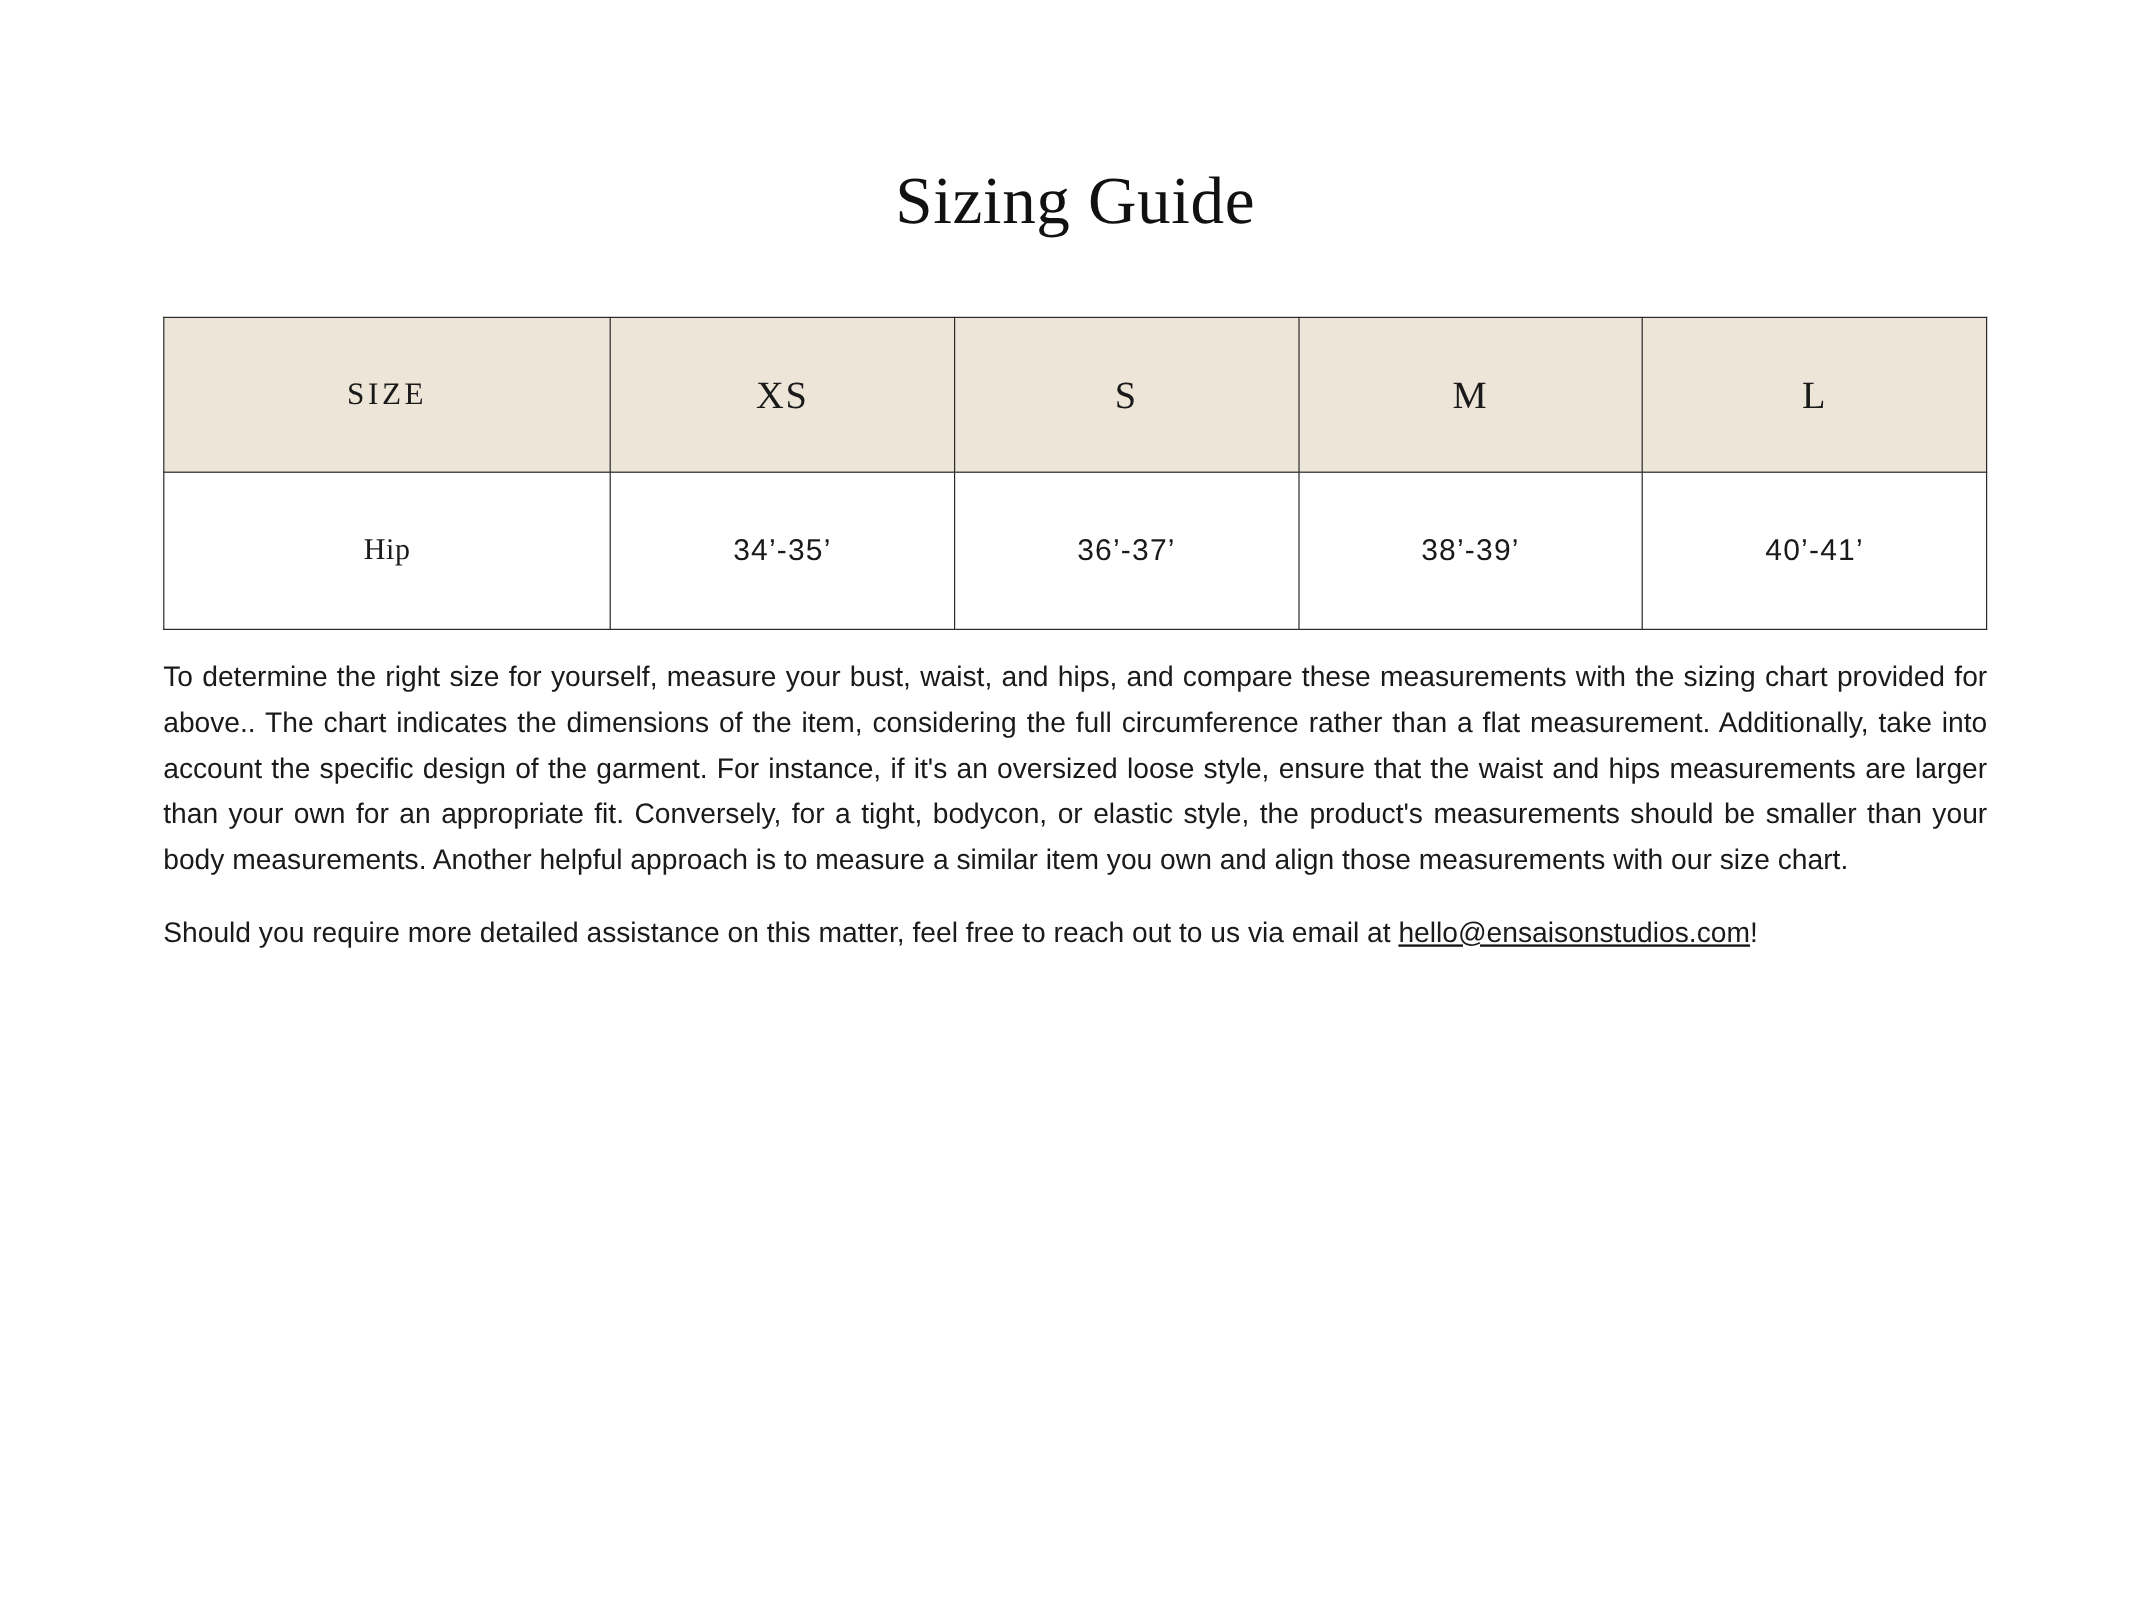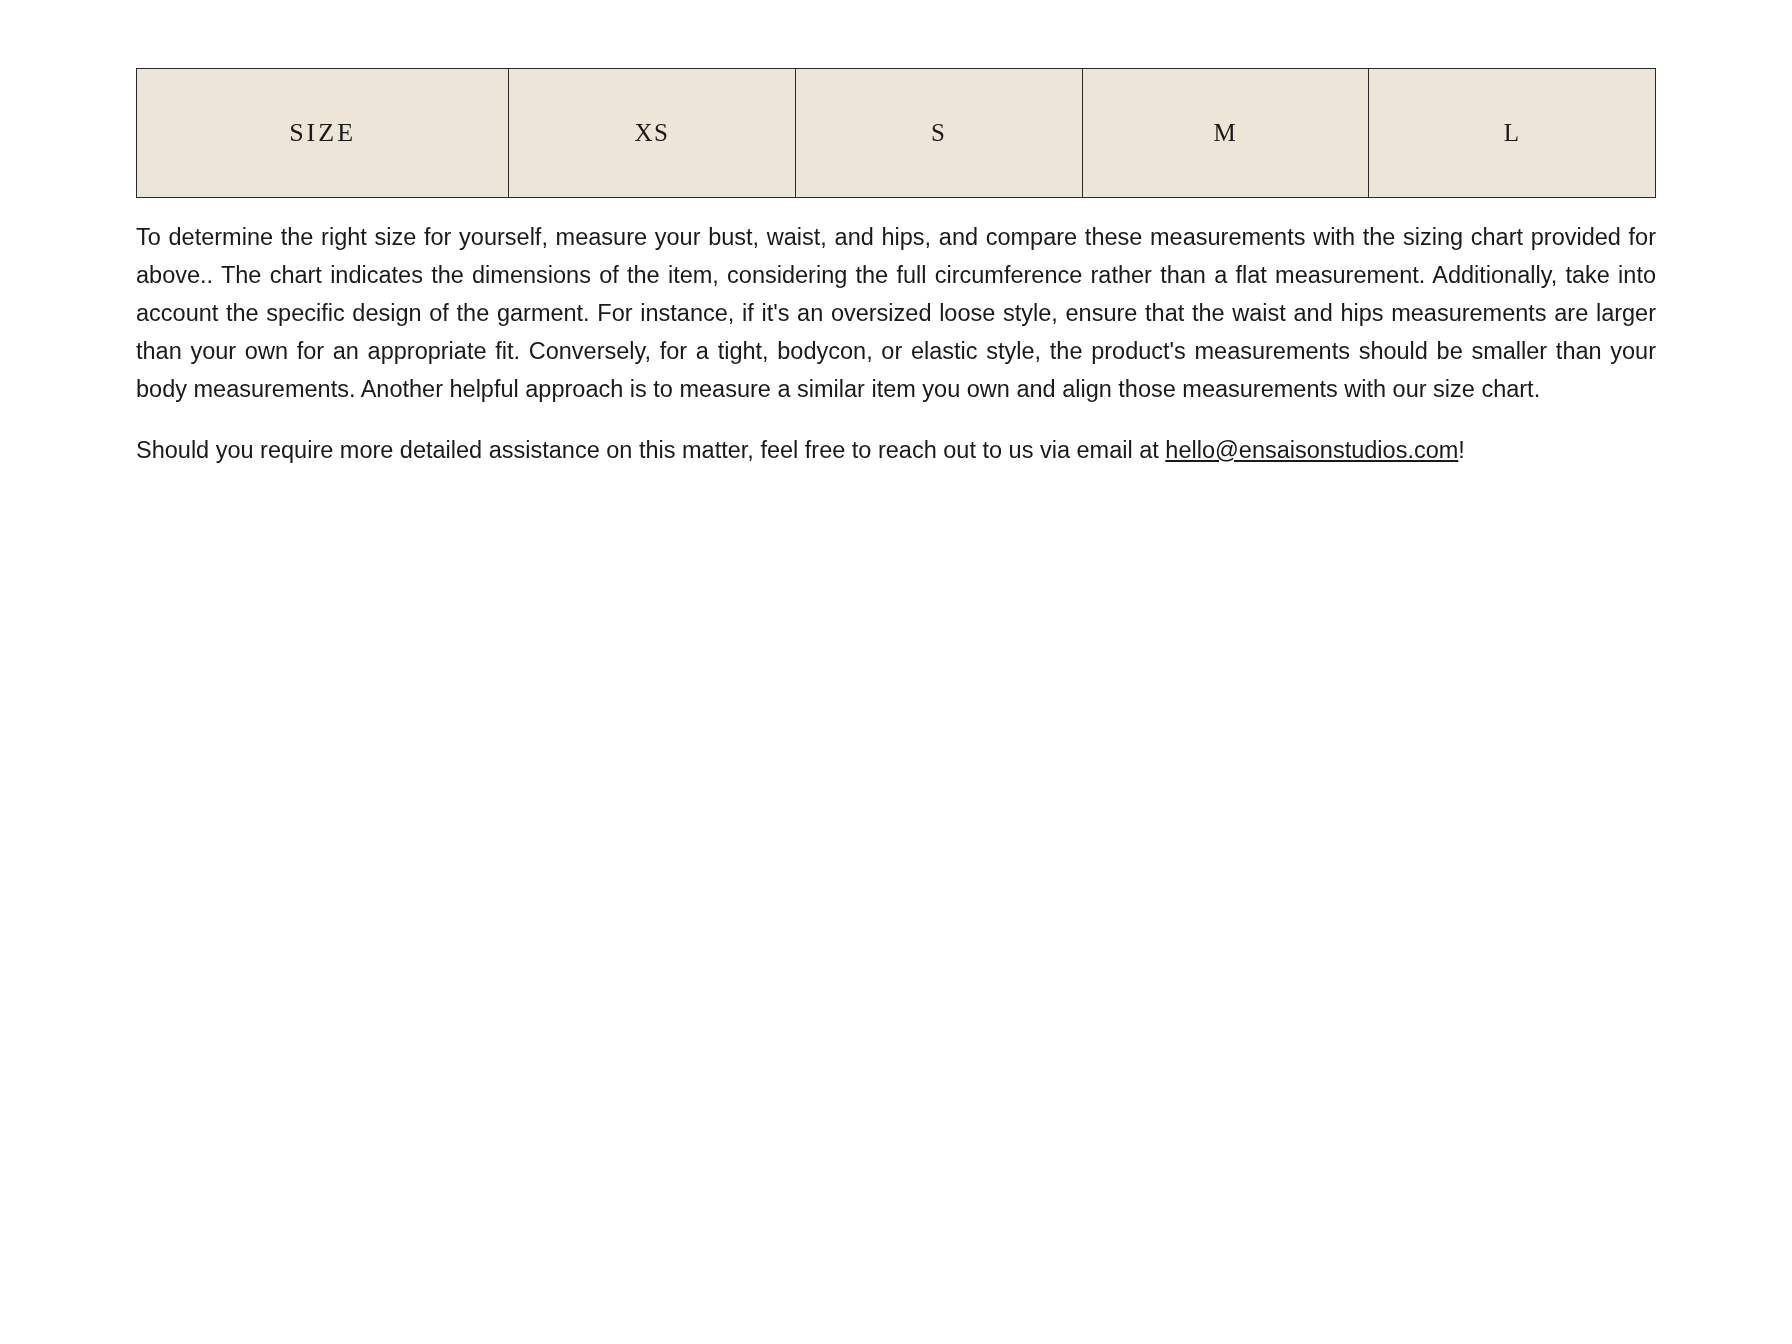--- a/index.html
+++ b/index.html
@@ -45,21 +45,21 @@
   table.size-table td {
     border: 1px solid #2a2a2a;
     text-align: center;
     vertical-align: middle;
   }
   table.size-table thead th {
     background: #ece5d8;
     height: 126px;
     font-family: "Liberation Serif", serif;
     font-weight: 400;
-    font-size: 25px;
+    font-size: 32px;
     letter-spacing: 1.5px;
     color: #1a1a1a;
   }
   table.size-table thead th.first-col {
     letter-spacing: 3px;
     font-size: 26px;
   }
   table.size-table tbody td {
     height: 128px;
     background: #ffffff;
@@ -106,40 +106,48 @@
   .email-link {
     color: #1a1a1a;
     text-decoration: underline;
   }
 </style>
 </head>
 <body>
 
 <div class="page">
 
+  <h1 class="title">Sizing Guide</h1>
 
   <div class="table-wrap">
     <table class="size-table">
       <colgroup>
         <col class="col-first">
         <col class="col-rest">
         <col class="col-rest">
         <col class="col-rest">
         <col class="col-rest">
       </colgroup>
       <thead>
         <tr>
           <th class="first-col">SIZE</th>
           <th>XS</th>
           <th>S</th>
           <th>M</th>
           <th>L</th>
         </tr>
       </thead>
       <tbody>
+        <tr>
+          <td class="row-label">Hip</td>
+          <td class="value">34’-35’</td>
+          <td class="value">36’-37’</td>
+          <td class="value">38’-39’</td>
+          <td class="value">40’-41’</td>
+        </tr>
       </tbody>
     </table>
   </div>
 
 
   <p class="body-text">To determine the right size for yourself, measure your bust, waist, and hips, and compare these measurements with the sizing chart provided for above.. The chart indicates the dimensions of the item, considering the full circumference rather than a flat measurement. Additionally, take into account the specific design of the garment. For instance, if it's an oversized loose style, ensure that the waist and hips measurements are larger than your own for an appropriate fit. Conversely, for a tight, bodycon, or elastic style, the product's measurements should be smaller than your body measurements. Another helpful approach is to measure a similar item you own and align those measurements with our size chart.</p>
 
   <p class="closing"><span>Should you require more detailed assistance on this matter, feel free to reach out to us via email at </span><a class="email-link" href="#">hello@ensaisonstudios.com</a><span>!</span></p>
 
 </div>

